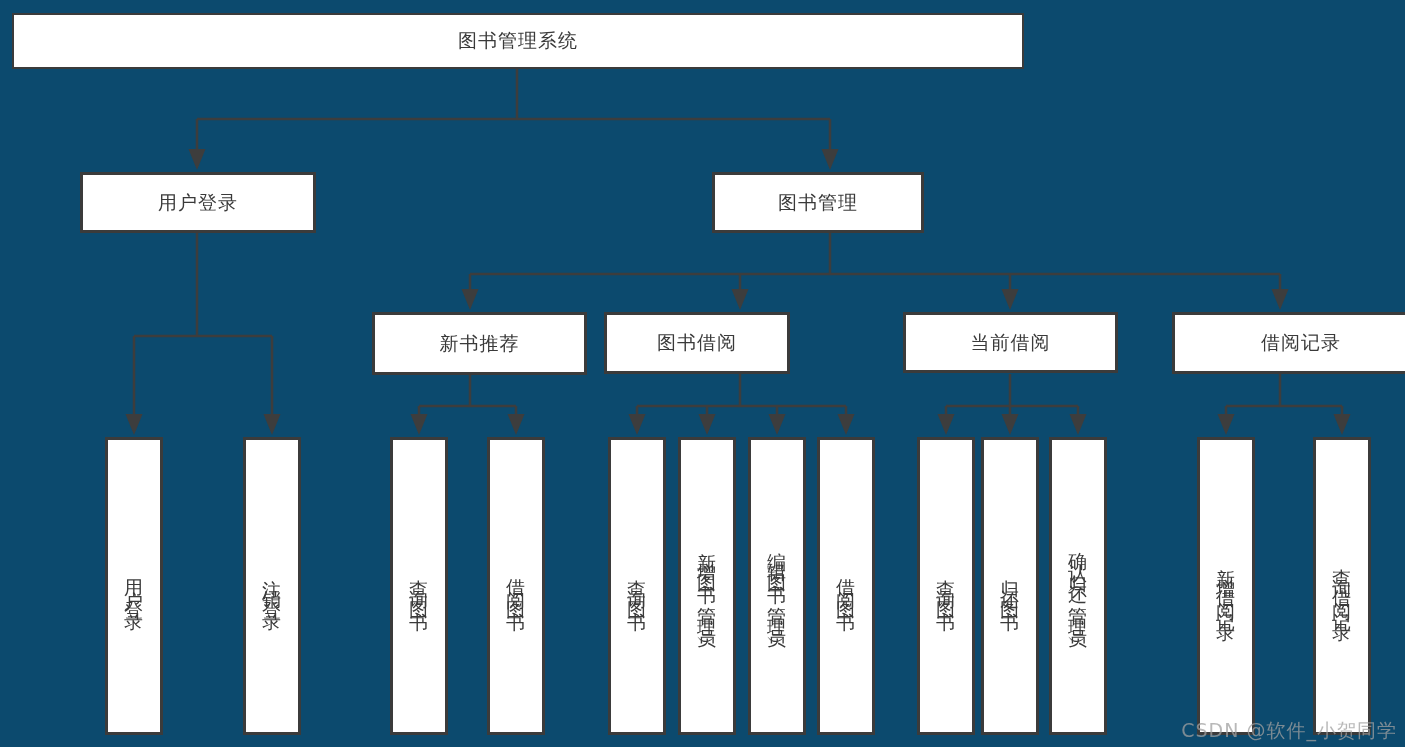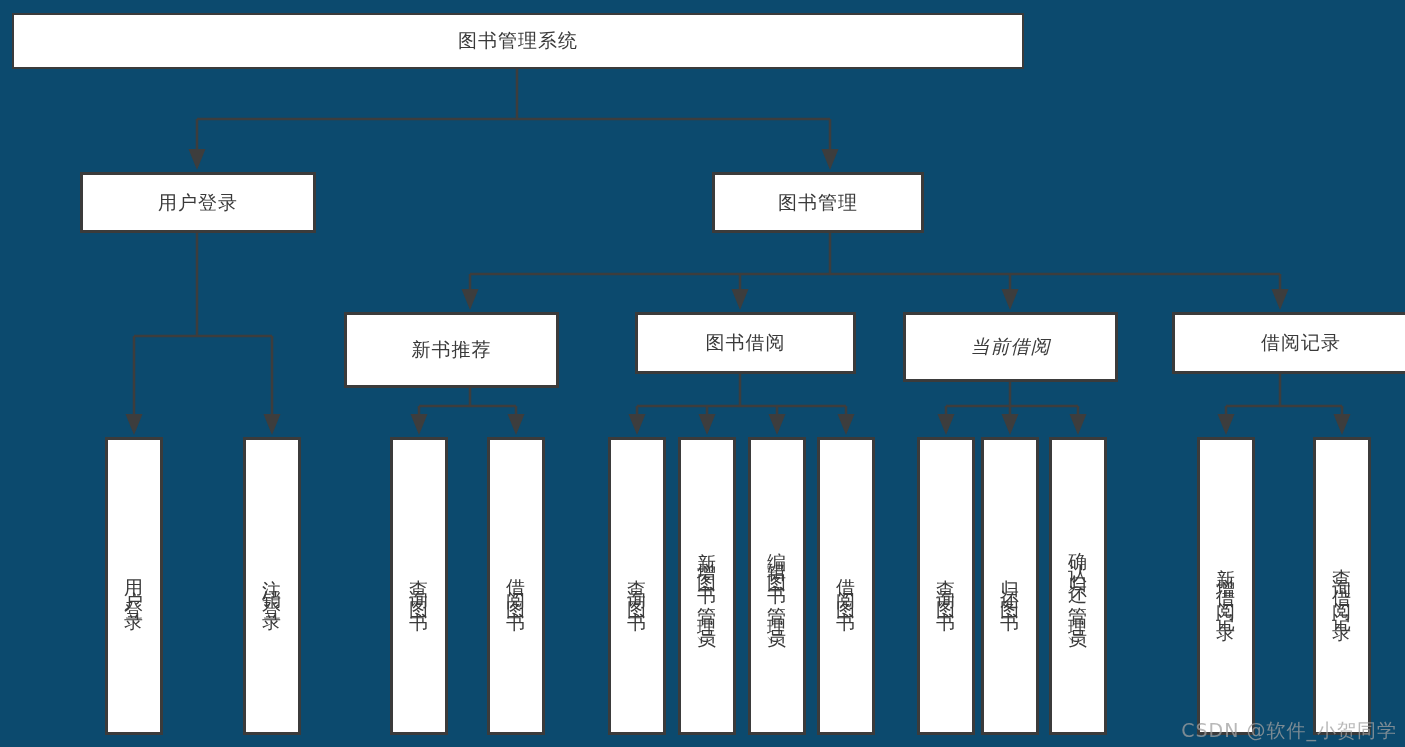--- a/index.html
+++ b/index.html
@@ -112,23 +112,23 @@
       <use href="#arr" x="1226" y="435"></use>
         <use href="#arr" x="1342" y="435"></use>
     </g>
   </svg>
 
   <div class="box root" style="left:12px; top:13px; width:1012px; height:56px;">图书管理系统</div>
 
   <div class="box" style="left:80px; top:172px; width:236px; height:61px;">用户登录</div>
   <div class="box" style="left:712px; top:172px; width:212px; height:61px;">图书管理</div>
 
-  <div class="box" style="left:344px; top:312px; width:215px; height:76px;">新书推荐</div>
-  <div class="box" style="left:635px; top:312px; width:221px; height:62px;">图书借阅</div>
-  <div class="box" style="left:903px; top:312px; width:215px; height:70px;font-style:italic;">当前借阅</div>
+  <div class="box" style="left:372px; top:312px; width:215px; height:63px;">新书推荐</div>
+  <div class="box" style="left:604px; top:312px; width:186px; height:62px;">图书借阅</div>
+  <div class="box" style="left:903px; top:312px; width:215px; height:61px;">当前借阅</div>
   <div class="box" style="left:1172px; top:312px; width:258px; height:62px;">借阅记录</div>
 
   <div class="vbox" style="left:105px;">
     <span class="vlabel">用户登录</span>
   </div>
   <div class="vbox" style="left:243px;">
     <span class="vlabel">注销登录</span>
   </div>
 
   <div class="vbox" style="left:390px;">

